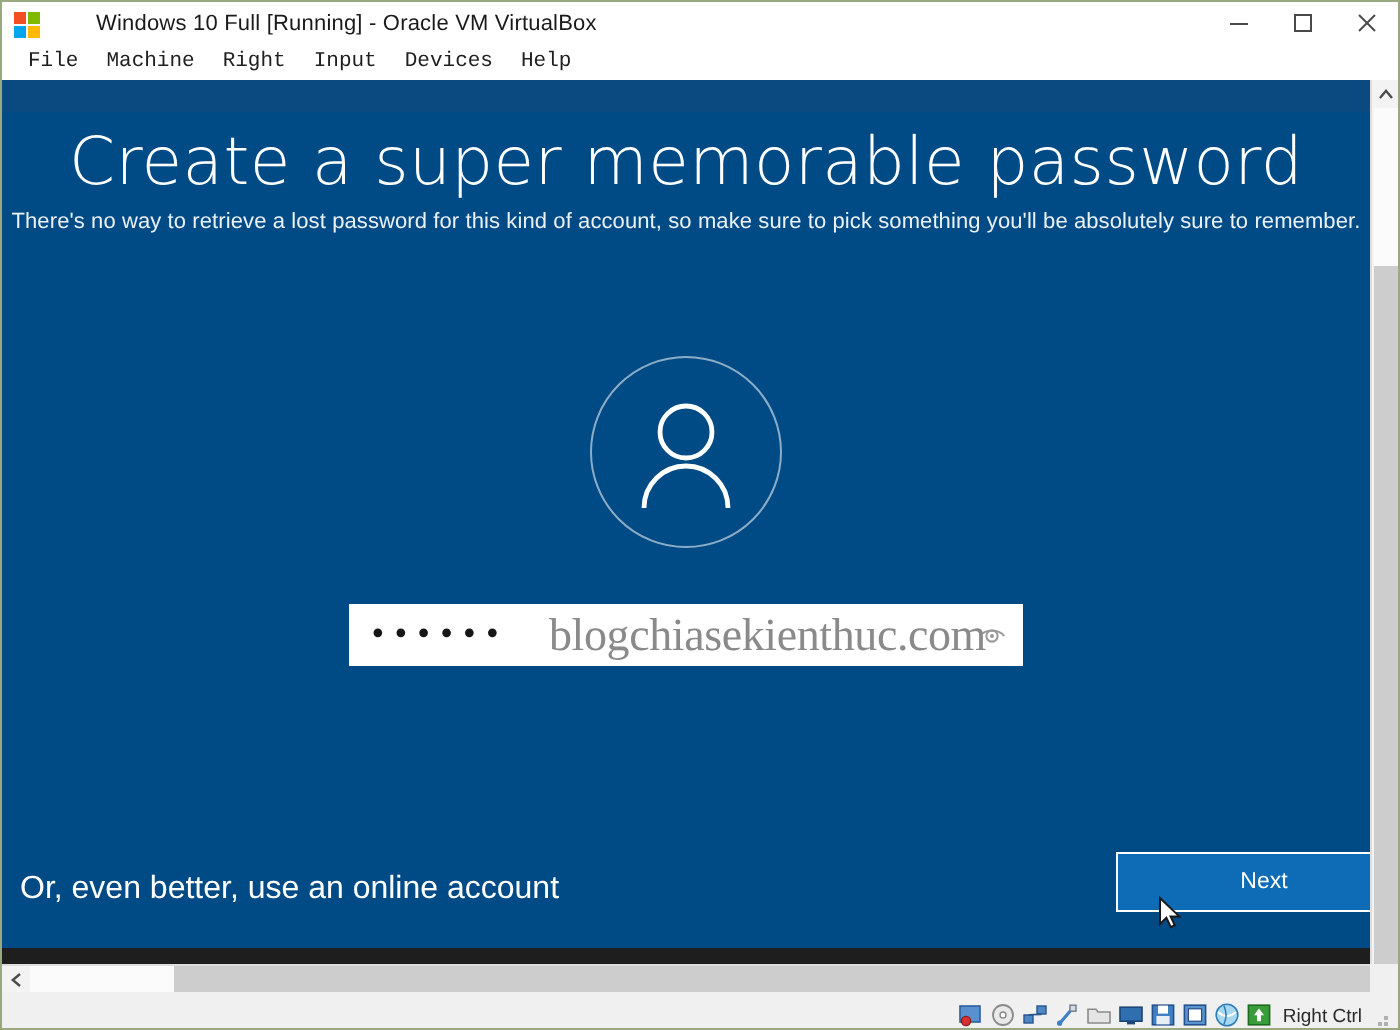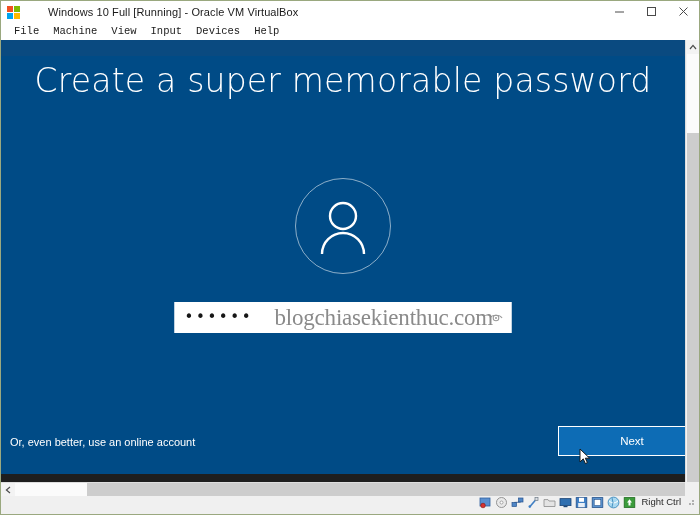--- a/index.html
+++ b/index.html
@@ -207,21 +207,21 @@
     white-space: nowrap;
     pointer-events: none;
     margin-left: 48px;
   }
 
   
   .online-link {
     position: absolute;
     left: 9px;
     top: 380px;
-    font-size: 11px;
+    font-size: 16px;
     color: #ffffff;
   }
   .next-btn {
     position: absolute;
     left: 557px;
     top: 370px;
     width: 148px;
     height: 30px;
     background: #0d6cb5;
     border: 1px solid #ffffff;
@@ -331,21 +331,21 @@
     width: 14px; height: 14px;
     background: #f0f0f0;
   }
 
   
   .statusbar {
     height: 18px;
     background: #f0f0f0;
     flex: 0 0 auto;
     display: flex;
-    align-items: flex-start;
+    align-items: flex-end;
     justify-content: flex-end;
     padding-right: 4px;
     position: relative;
   }
   .status-icons {
     display: flex;
     align-items: center;
     gap: 3px;
   }
   .sicon {
@@ -400,33 +400,34 @@
             <line x1="1.5" y1="1.5" x2="9.5" y2="9.5" stroke="#4a4a4a" stroke-width="1"></line>
             <line x1="9.5" y1="1.5" x2="1.5" y2="9.5" stroke="#4a4a4a" stroke-width="1"></line>
           </svg>
       </div>
     </div>
   </div>
 
   <div class="menubar">
     <div class="menu-item">File</div>
     <div class="menu-item">Machine</div>
-    <div class="menu-item">View</div>
+    <div class="menu-item">Right</div>
     <div class="menu-item">Input</div>
     <div class="menu-item">Devices</div>
     <div class="menu-item">Help</div>
   </div>
 
   <div class="vm-area">
 
     <div class="vm-screen">
 
       <div class="oobe">
 
         <div class="oobe-heading">Create a super memorable password</div>
+        <div class="oobe-sub">There's no way to retrieve a lost password for this kind of account, so make sure to pick something you'll be absolutely sure to remember.</div>
 
         <div class="avatar-wrap">
           <div class="avatar-ring"></div>
           <svg class="avatar-person" viewBox="0 0 96 96">
             <circle cx="48" cy="38" r="13" fill="none" stroke="#ffffff" stroke-width="2.4"></circle>
             <path d="M27 76 a21 21 0 0 1 42 0" fill="none" stroke="#ffffff" stroke-width="2.4"></path>
           </svg>
         </div>
 
         <div class="pw-row">

